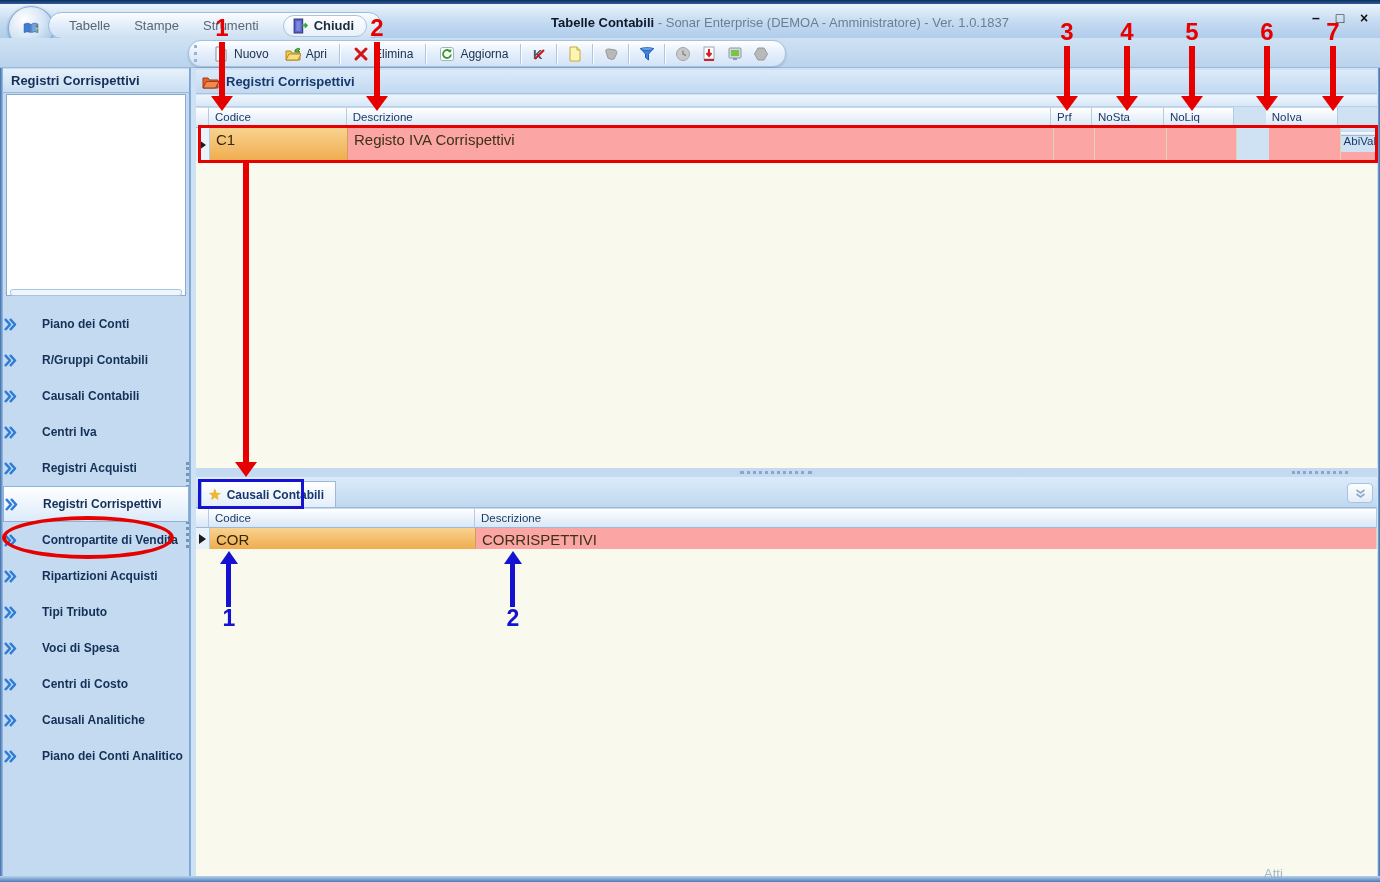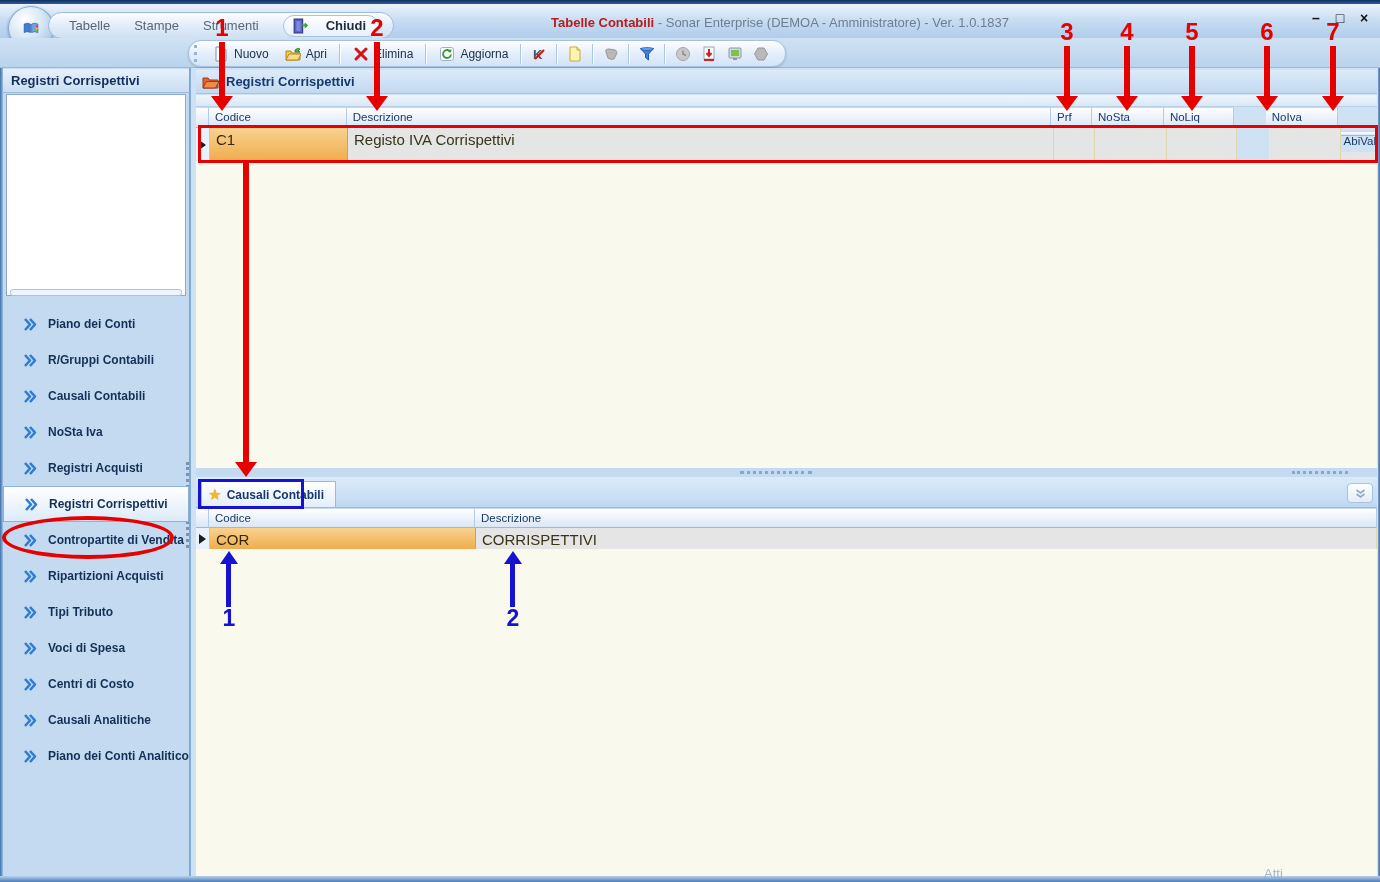--- a/index.html
+++ b/index.html
@@ -17,25 +17,25 @@
 
   #app-button{left:8px;top:6px;width:46px;height:44px;border-radius:50%;
               background:radial-gradient(circle at 35% 30%,#ffffff,#d7e6f5 45%,#a9c8e8 80%,#8fb4dc);
               border:1px solid #87abd2;box-shadow:0 1px 3px rgba(20,50,90,.4);
               display:flex;align-items:center;justify-content:center;cursor:pointer;}
   #menu-group{left:48px;top:12px;height:27px;display:flex;align-items:center;gap:24px;
               padding:0 14px 0 20px;border-radius:14px;
               background:linear-gradient(#fbfdff,#ddeaf8 60%,#cfe0f2);
               border:1px solid #9ebcdc;}
   .menu-item{font-size:13px;color:#5a6673;cursor:pointer;}
-  #chiudi-btn{display:flex;align-items:center;gap:18px;padding:2px 12px 2px 8px;border-radius:12px;
+  #chiudi-btn{display:flex;align-items:center;gap:6px;padding:2px 12px 2px 8px;border-radius:12px;
               border:1px solid #aac4e0;background:linear-gradient(#ffffff,#e7f0fa);
               font-size:13px;font-weight:bold;color:#1c2a3a;cursor:pointer;}
   #title-text{left:180px;right:0;top:15px;text-align:center;font-size:13px;pointer-events:none;}
-  #title-text .t1{color:#b91c1c;font-weight:bold;}
+  #title-text .t1{color:#0f172a;font-weight:bold;}
   #title-text .t2{color:#6e7e90;}
   #win-controls{right:8px;top:10px;display:flex;gap:8px;}
   .win-ctl{font-size:14px;font-weight:bold;color:#111;width:16px;text-align:center;cursor:pointer;line-height:16px;}
 
   
   #toolbar-strip{left:0;top:38px;width:1380px;height:30px;background:linear-gradient(#cfe2f4,#b9d3ec);
                  border-bottom:1px solid #9db9d9;}
   #toolbar{left:188px;top:40px;height:27px;display:flex;align-items:center;gap:2px;
            padding:0 12px 0 5px;border-radius:13px;
            background:linear-gradient(#ffffff,#e4eefb 50%,#d3e4f6);
@@ -50,21 +50,21 @@
 
   
   #sidebar{left:3px;top:68px;width:187px;height:808px;background:#c3daf0;border-right:1px solid #7aa5d4;}
   #sidebar-header{left:3px;top:69px;width:186px;height:24px;line-height:24px;padding-left:8px;
                   font-size:13px;font-weight:bold;color:#122f58;
                   background:linear-gradient(#e7f1fb,#c9def2);border-bottom:1px solid #9db9d9;}
   #sidebar-listbox{left:6px;top:94px;width:180px;height:202px;background:#ffffff;border:1px solid #8aa9cc;}
   #sidebar-hscroll{left:10px;top:289px;width:172px;height:7px;background:#eef5fc;
                    border:1px solid #aac4de;border-radius:3px;}
   #nav{left:3px;top:306px;width:186px;}
-  .nav-item{height:36px;display:flex;align-items:center;gap:11px;padding-left:21px;
+  .nav-item{height:36px;display:flex;align-items:center;gap:25px;padding-left:1px;
             font-size:12px;font-weight:bold;color:#143056;cursor:pointer;}
   .nav-item.sel{background:linear-gradient(#ffffff,#dcebf9);border:1px solid #8fb2d8;height:34px;}
   #sidebar-grip{left:186px;top:462px;width:6px;height:86px;border-left:3px dotted #7893b4;}
 
   
   #main-bg{left:190px;top:68px;width:1188px;height:808px;background:#cfe2f4;border-left:1px solid #86add6;}
   #panel1-header{left:196px;top:70px;width:1181px;height:24px;display:flex;align-items:center;gap:7px;
                  padding-left:6px;font-size:13px;font-weight:bold;color:#16386e;
                  background:linear-gradient(#dcebfa,#c2d9f0);border-bottom:1px solid #a8c4e0;}
   #gap-strip{left:196px;top:95px;width:1181px;height:12px;
@@ -73,21 +73,21 @@
   .gh{background:linear-gradient(#ffffff,#d9e7f7);border-right:1px solid #b3cbe4;
       border-bottom:1px solid #9db9d9;border-top:1px solid #c7d9ee;
       font-size:11.5px;color:#1a3a66;padding:3px 0 0 6px;cursor:pointer;box-sizing:border-box;}
   #grid1-head{left:196px;top:107px;width:1181px;height:21px;}
   #grid1-row{left:196px;top:128px;width:1181px;height:33px;display:flex;}
   .sel-col{width:13px;background:#e9f1fa;border-right:1px solid #b3cbe4;position:relative;cursor:pointer;}
   .row-arrow{position:absolute;left:3px;top:50%;margin-top:-5px;width:0;height:0;
              border-left:7px solid #1b1b1b;border-top:5px solid transparent;border-bottom:5px solid transparent;}
   .cell{font-size:15px;color:#3c3314;padding:3px 0 0 6px;box-sizing:border-box;cursor:pointer;}
   .cell.orange{background:linear-gradient(#f9d28f,#efac4e);border-right:1px solid #cfa055;color:#33270c;}
-  .cell.yellow{background:#e5e5e5;border-right:1px solid #ddd7b0;}
+  .cell.yellow{background:#fca5a5;border-right:1px solid #ddd7b0;}
   #cream1{left:196px;top:161px;width:1181px;height:307px;background:#faf9ee;}
   #splitter1{left:196px;top:468px;width:1181px;height:9px;background:#c3daf0;}
   #splitter1-grip{left:740px;top:471px;width:72px;height:4px;border-top:3px dotted #8aa7c7;}
   #splitter1-grip2{left:1292px;top:471px;width:56px;height:4px;border-top:3px dotted #8aa7c7;}
   #tabstrip{left:196px;top:477px;width:1181px;height:31px;
             background:linear-gradient(#dcebfa,#bfd8ef);border-bottom:1px solid #9db9d9;}
   #detail-tab{left:201px;top:481px;height:26px;display:flex;align-items:center;gap:6px;padding:0 11px 0 7px;
               background:linear-gradient(#ffffff,#e3eefa);border:1px solid #9db9d9;border-bottom:none;
               font-size:12px;font-weight:bold;color:#16386e;cursor:pointer;}
   .star-icon::before{content:"★";color:#f2b827;font-size:13px;text-shadow:0 0 1px #c98f12;}
@@ -291,21 +291,21 @@
   <div class="nav-item">
       <svg width="13" height="13" viewBox="0 0 13 13">
         <path d="M1 1 L6 6.5 L1 12 M6 1 L11 6.5 L6 12" stroke="#2e7cd6" stroke-width="2.6" fill="none" stroke-linejoin="round"></path>
       </svg>
       <span>Causali Contabili</span>
     </div>
   <div class="nav-item">
       <svg width="13" height="13" viewBox="0 0 13 13">
         <path d="M1 1 L6 6.5 L1 12 M6 1 L11 6.5 L6 12" stroke="#2e7cd6" stroke-width="2.6" fill="none" stroke-linejoin="round"></path>
       </svg>
-      <span>NoSta Iva</span>
+      <span>Centri Iva</span>
     </div>
   <div class="nav-item">
       <svg width="13" height="13" viewBox="0 0 13 13">
         <path d="M1 1 L6 6.5 L1 12 M6 1 L11 6.5 L6 12" stroke="#2e7cd6" stroke-width="2.6" fill="none" stroke-linejoin="round"></path>
       </svg>
       <span>Registri Acquisti</span>
     </div>
   <div class="nav-item sel">
       <svg width="13" height="13" viewBox="0 0 13 13">
         <path d="M1 1 L6 6.5 L1 12 M6 1 L11 6.5 L6 12" stroke="#2e7cd6" stroke-width="2.6" fill="none" stroke-linejoin="round"></path>

